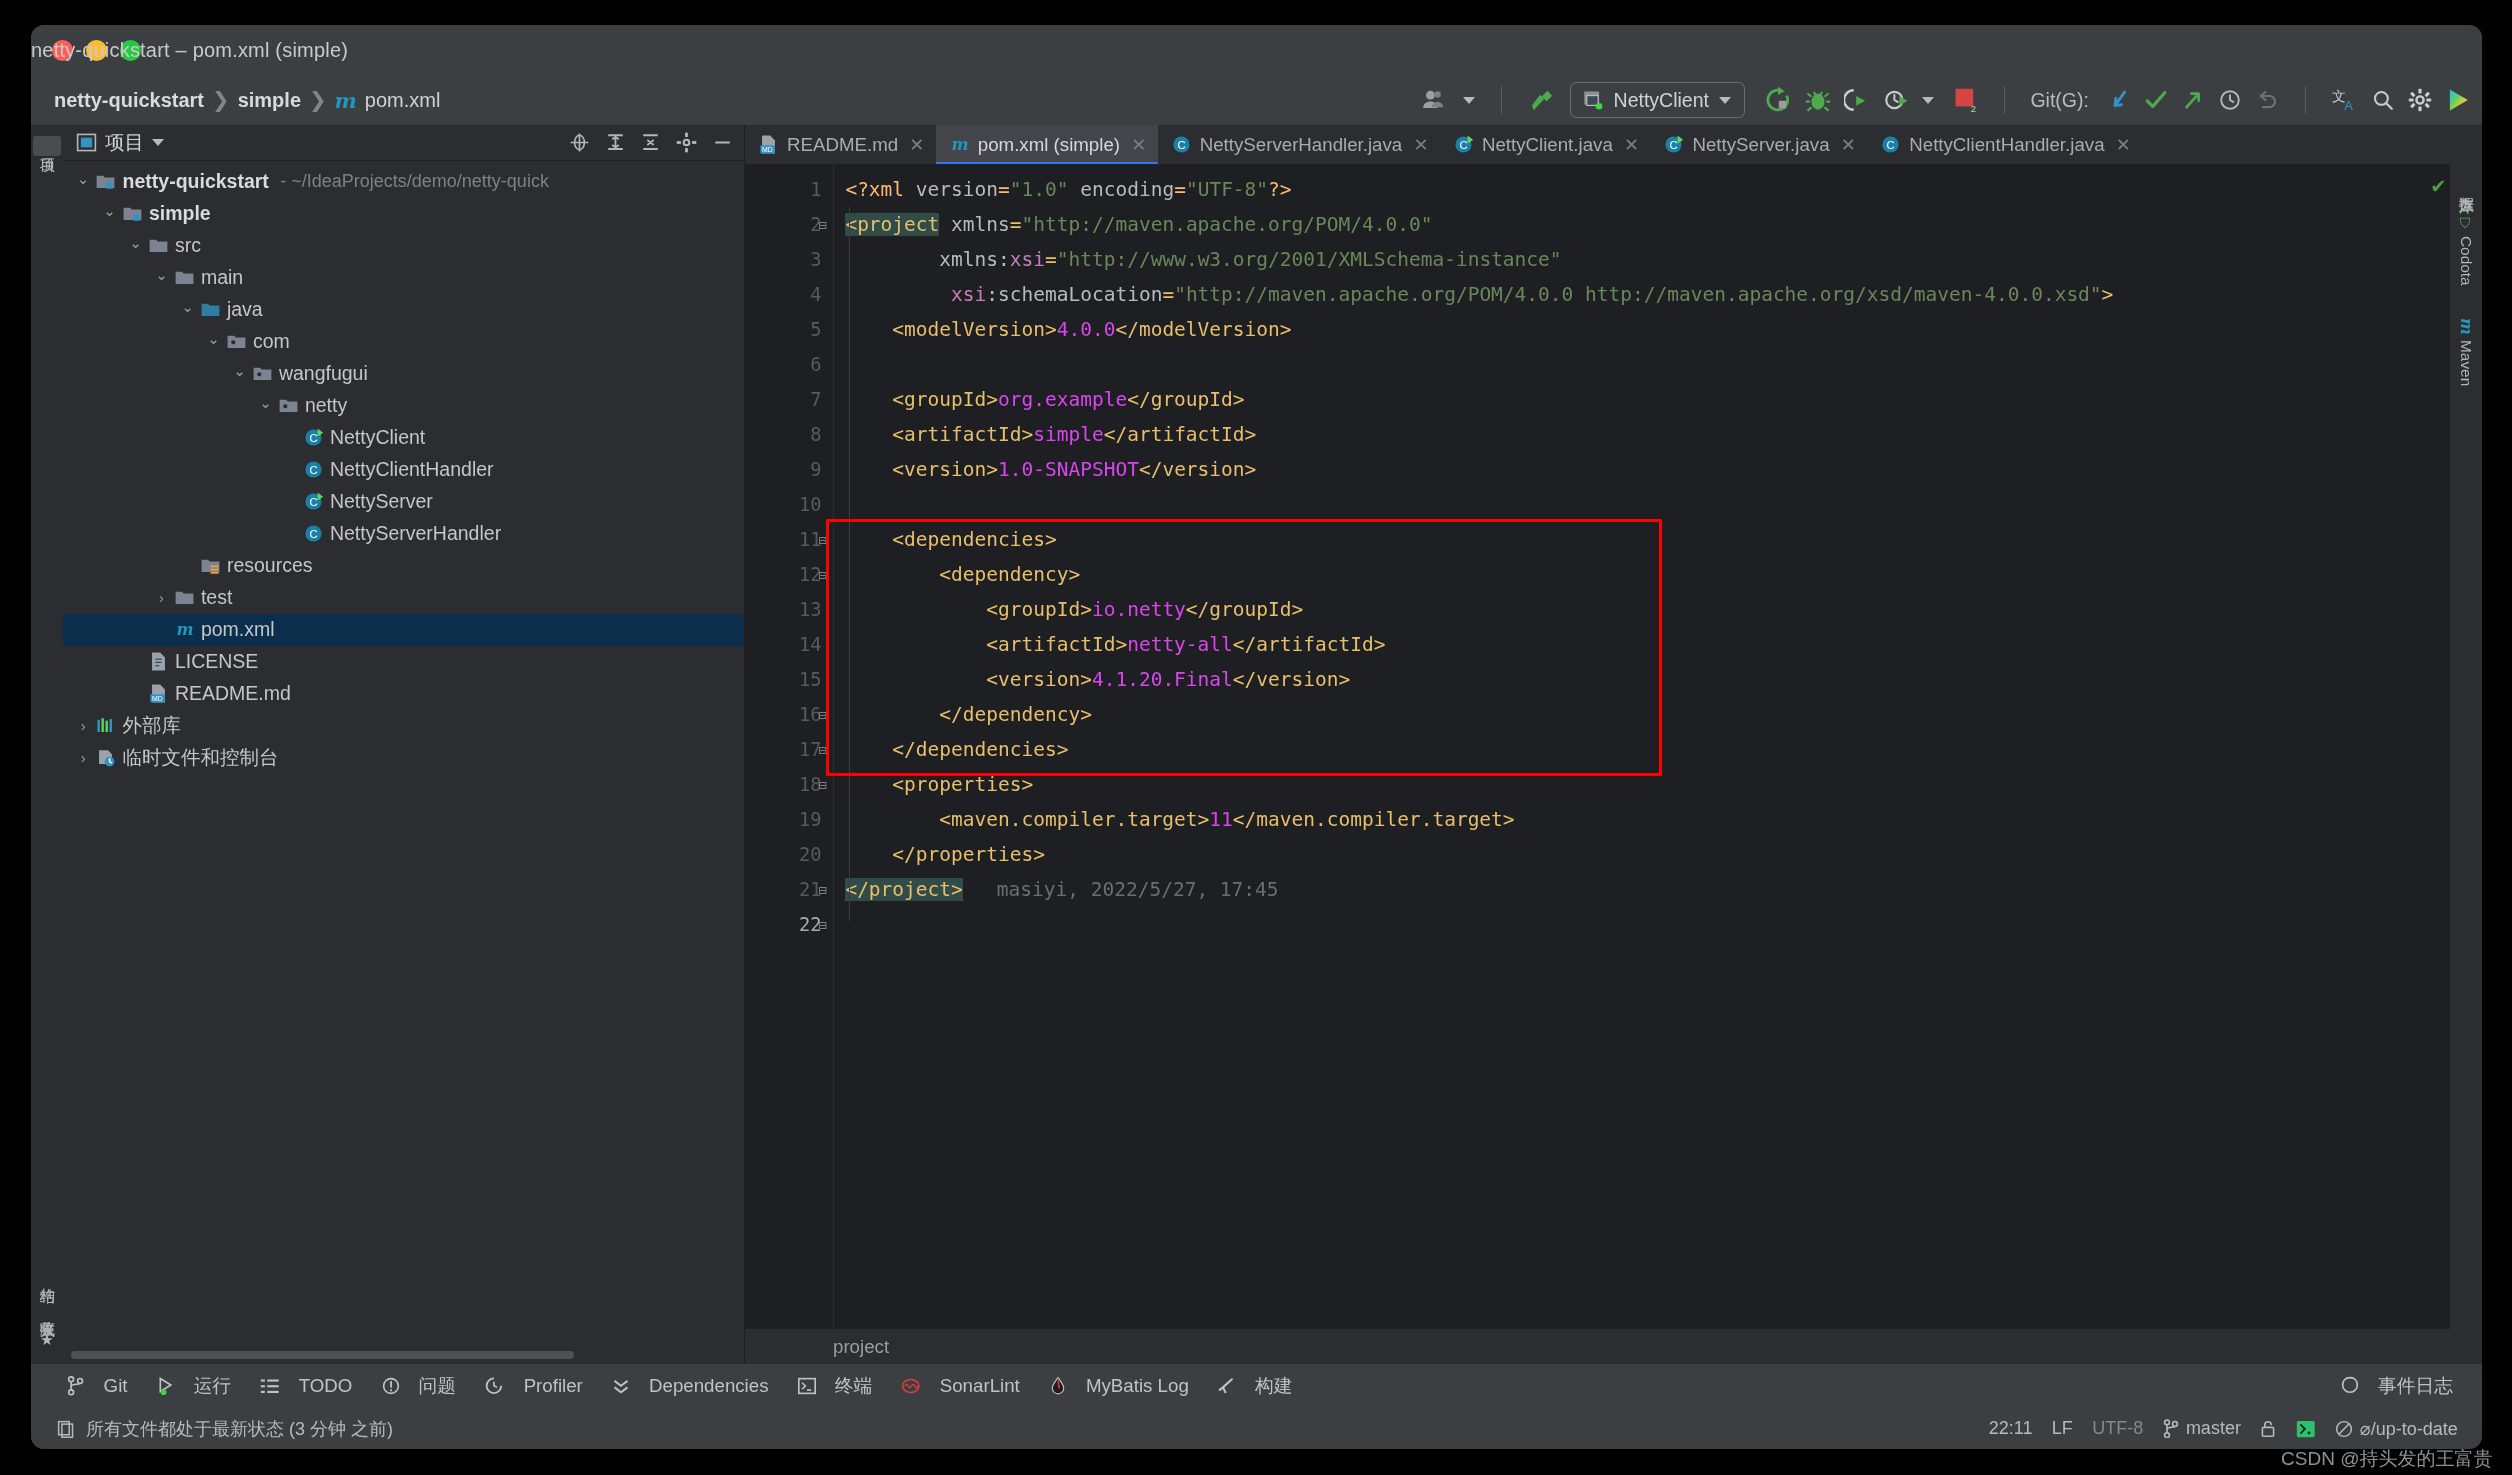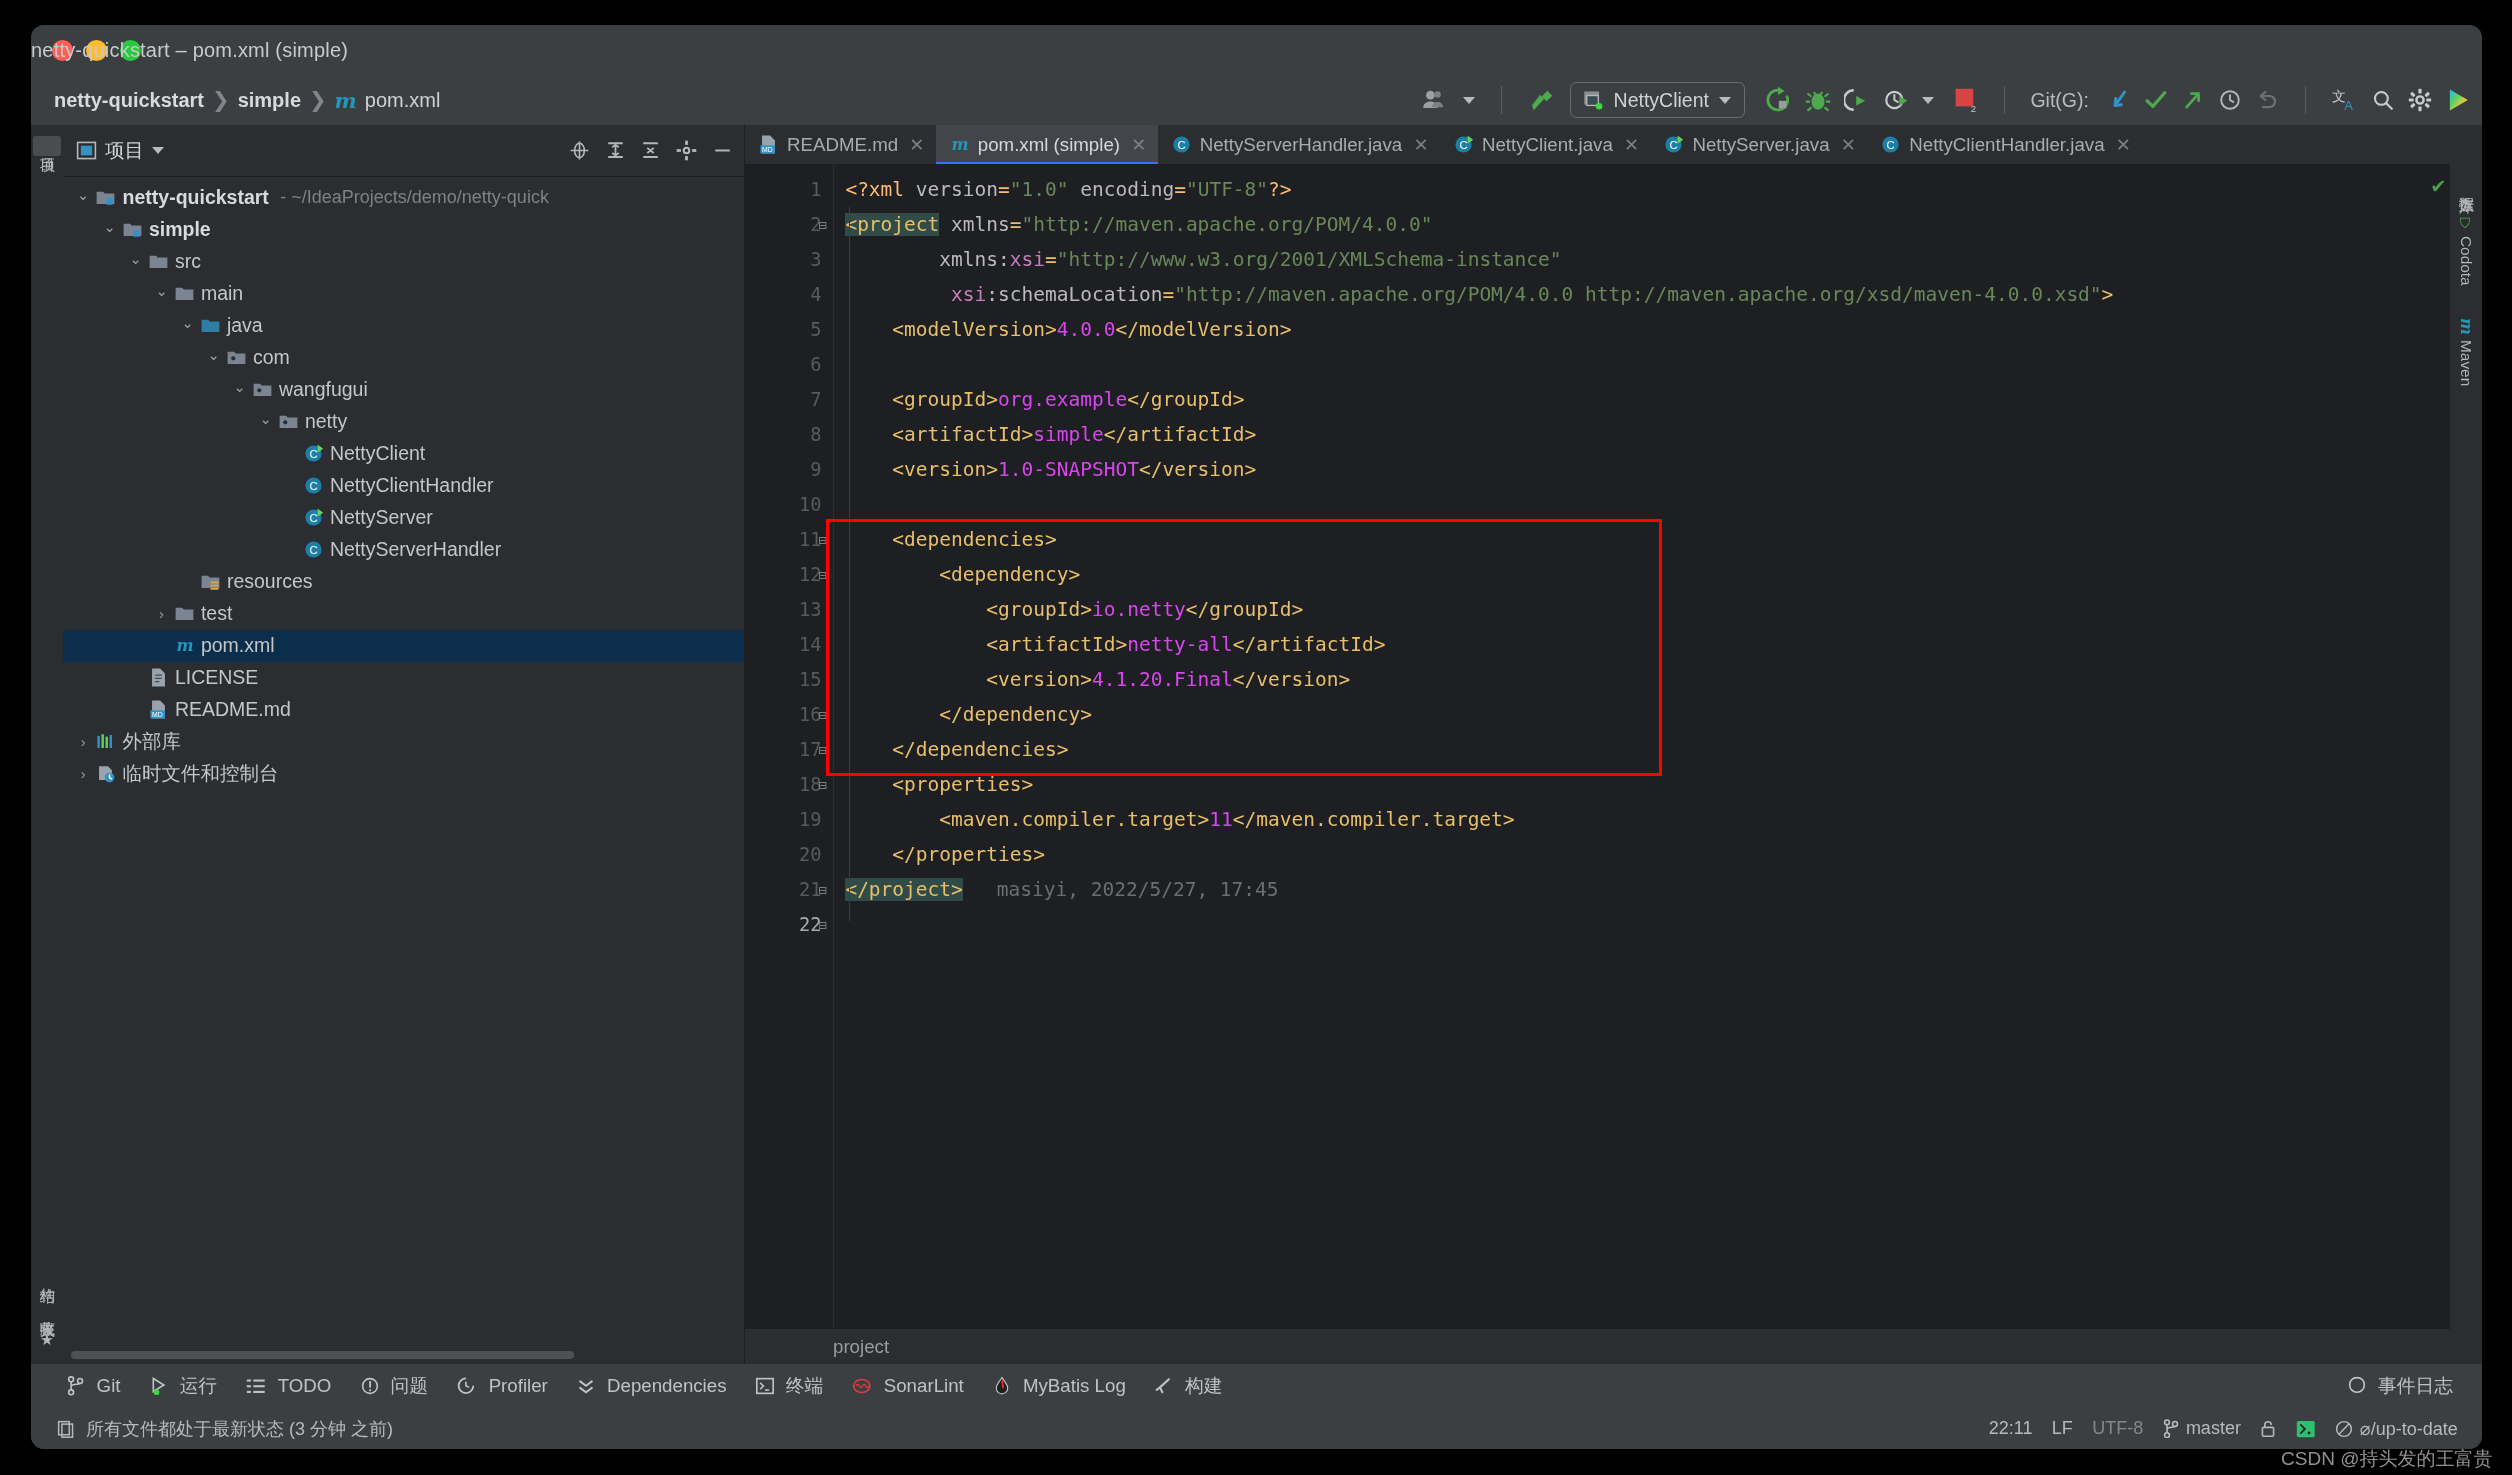--- a/index.html
+++ b/index.html
@@ -81,21 +81,21 @@
   .rail-icon { font-size: 15.4px; color: #b4b7b9; }
   
   .project-panel {
     width: 682px; flex: none;
     background: #2b2d30;
     display: flex; flex-direction: column;
     border-right: 0.8px solid #1e1f22;
     min-height: 0;
   }
   .pp-header {
-    height: 52px; flex: none;
+    height: 36px; flex: none;
     display: flex; align-items: center;
     padding: 0 11.4px 0 13px; gap: 8px;
     border-bottom: 0.8px solid #1e1f22;
   }
   .pp-title { font-size: 19.5px; color: #d0d3d5; }
   .pp-header-icons { margin-left: auto; display: flex; align-items: center; gap: 14.6px; }
   .pp-ico { color: #b4b7b9; cursor: pointer; display: flex; }
   .tree { flex: 1; overflow: hidden; padding-top: 4.9px; position: relative; }
   .tnode {
     height: 32px; display: flex; align-items: center;
@@ -162,21 +162,21 @@
     display: flex; align-items: center; padding-left: 88px;
     font-size: 18.7px; color: #9a9d9f;
     border-top: 0.8px solid #1e1f22;
   }
   
   .bottombar {
     height: 44px; flex: none; background: #3c3f41;
     display: flex; align-items: center; padding: 0 14.6px 0 21px;
     gap: 0;
   }
-  .bb-item { display: flex; align-items: center; gap: 12px; font-size: 18.7px; color: #c0c3c5; padding: 0 14.6px; cursor: pointer; white-space: nowrap; }
+  .bb-item { display: flex; align-items: center; gap: 19px; font-size: 18.7px; color: #c0c3c5; padding: 0 14.6px; cursor: pointer; white-space: nowrap; }
   .statusbar {
     height: 41px; flex: none; background: #3c3f41;
     display: flex; align-items: center; padding: 0 14.6px 0 16px;
     font-size: 18px; color: #b7babc; gap: 0;
   }
   .sb-item { display: flex; align-items: center; gap: 7.3px; padding: 0 9.7px; cursor: pointer; white-space: nowrap; }
   .sb-dim { color: #85888a; }
   .watermark {
     position: absolute; right: 19.5px; bottom: 3.2px;
     font-size: 19px; color: #8f9294;

